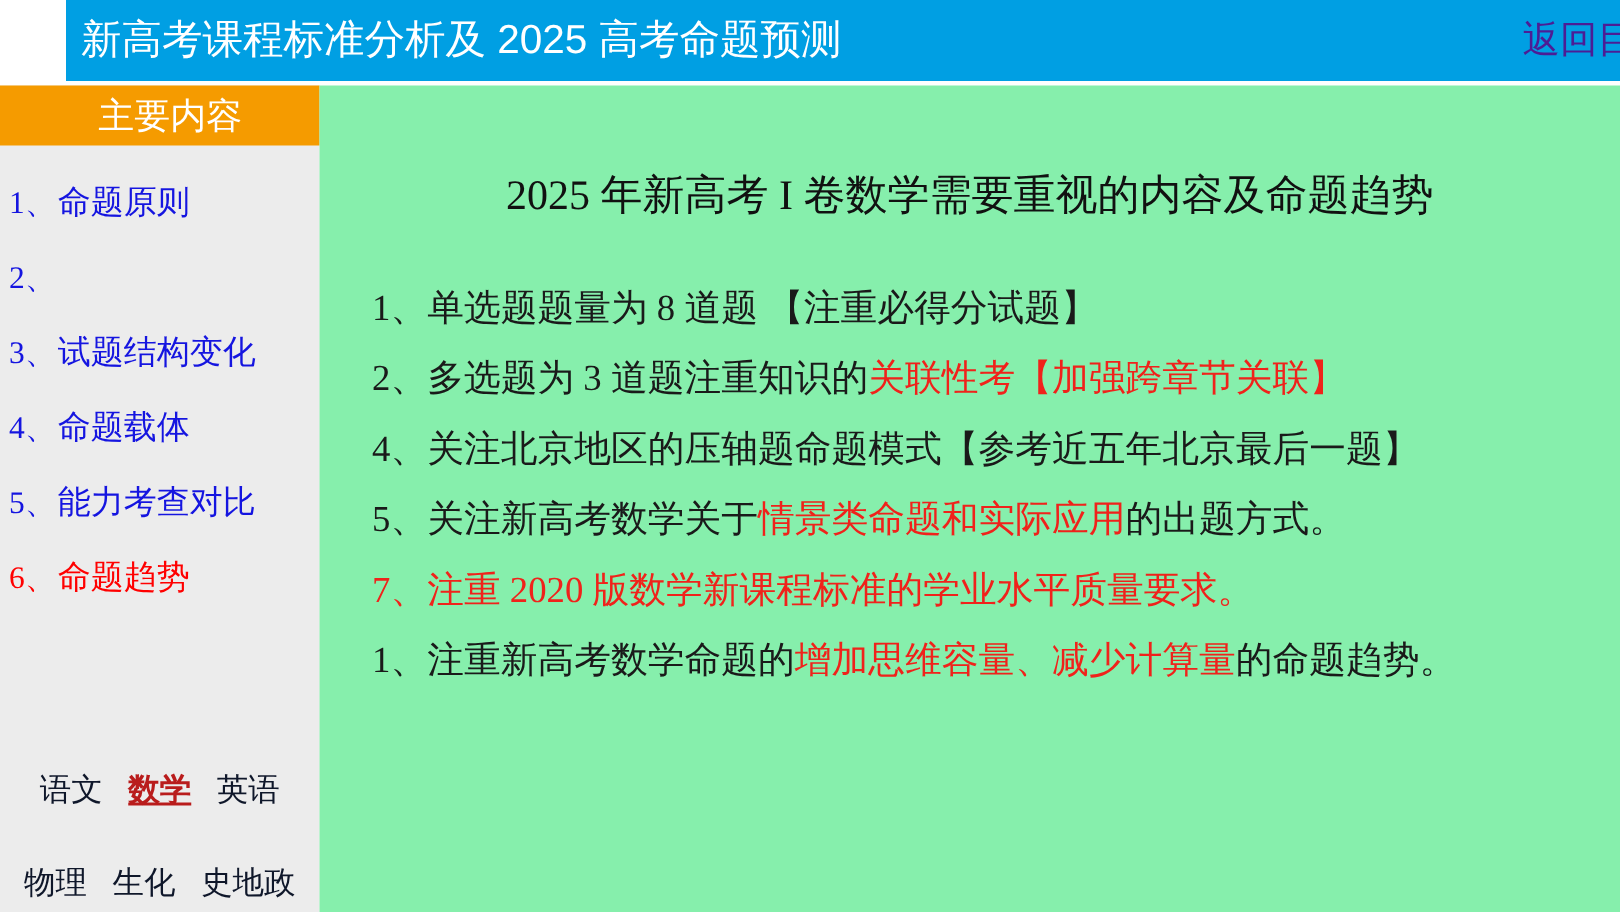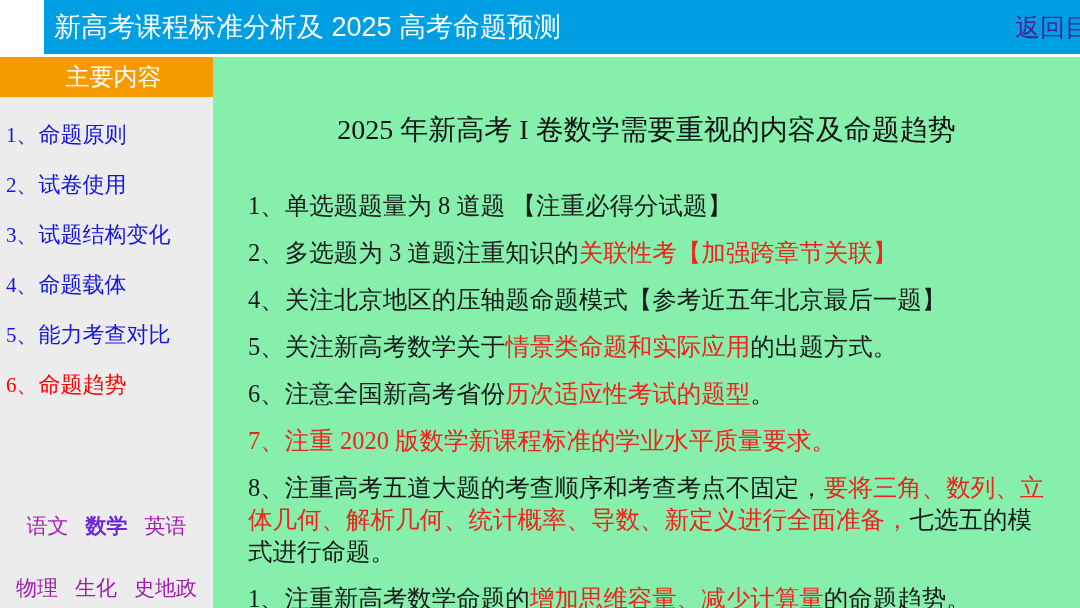--- a/index.html
+++ b/index.html
@@ -112,27 +112,28 @@
   .subject-row {
     height: 62px;
     display: flex;
     align-items: center;
     justify-content: center;
     gap: 17px;
   }
   .subject {
     font-family: "Liberation Sans", "DejaVu Sans", sans-serif;
     font-size: 21px;
-    color: #a21caf;
+    color: #0f172a;
     white-space: nowrap;
     cursor: pointer;
   }
   .subject.active {
-    color: #6d28d9;
+    color: #b91c1c;
     font-weight: bold;
+    text-decoration: underline;
   }
 
   
   .main {
     position: absolute;
     left: 213px;
     top: 57px;
     width: 867px;
     height: 551px;
     background: #86efac;
@@ -182,21 +183,20 @@
 <div class="sidebar">
   <div class="sidebar-header">主要内容</div>
 
   <div class="sidebar-list">
     <div class="sidebar-item">
       <span class="idx">1、</span>
       <span>命题原则</span>
     </div>
     <div class="sidebar-item">
       <span class="idx">2、</span>
-      <span>试卷使用</span>
     </div>
     <div class="sidebar-item">
       <span class="idx">3、</span>
       <span>试题结构变化</span>
     </div>
     <div class="sidebar-item">
       <span class="idx">4、</span>
       <span>命题载体</span>
     </div>
     <div class="sidebar-item">
@@ -233,25 +233,19 @@
     <p>
       <span class="blk">2、多选题为 3 道题注重知识的</span><span class="red">关联性考【加强跨章节关联】</span>
     </p>
     <p>
       <span class="blk">4、关注北京地区的压轴题命题模式【参考近五年北京最后一题】</span>
     </p>
     <p>
       <span class="blk">5、关注新高考数学关于</span><span class="red">情景类命题和实际应用</span><span class="blk">的出题方式。</span>
     </p>
     <p>
-      <span class="blk">6、注意全国新高考省份</span><span class="red">历次适应性考试的题型</span><span class="blk">。</span>
-    </p>
-    <p>
       <span class="red">7、注重 2020 版数学新课程标准的学业水平质量要求。</span>
-    </p>
-    <p>
-      <span class="blk">8、注重高考五道大题的考查顺序和考查考点不固定，</span><span class="red">要将三角、数列、立体几何、解析几何、统计概率、导数、新定义进行全面准备，</span><span class="blk">七选五的模式进行命题。</span>
     </p>
     <p>
       <span class="blk">1、注重新高考数学命题的</span><span class="red">增加思维容量、减少计算量</span><span class="blk">的命题趋势。</span>
     </p>
   </div>
 </div>
 
 </body></html>

